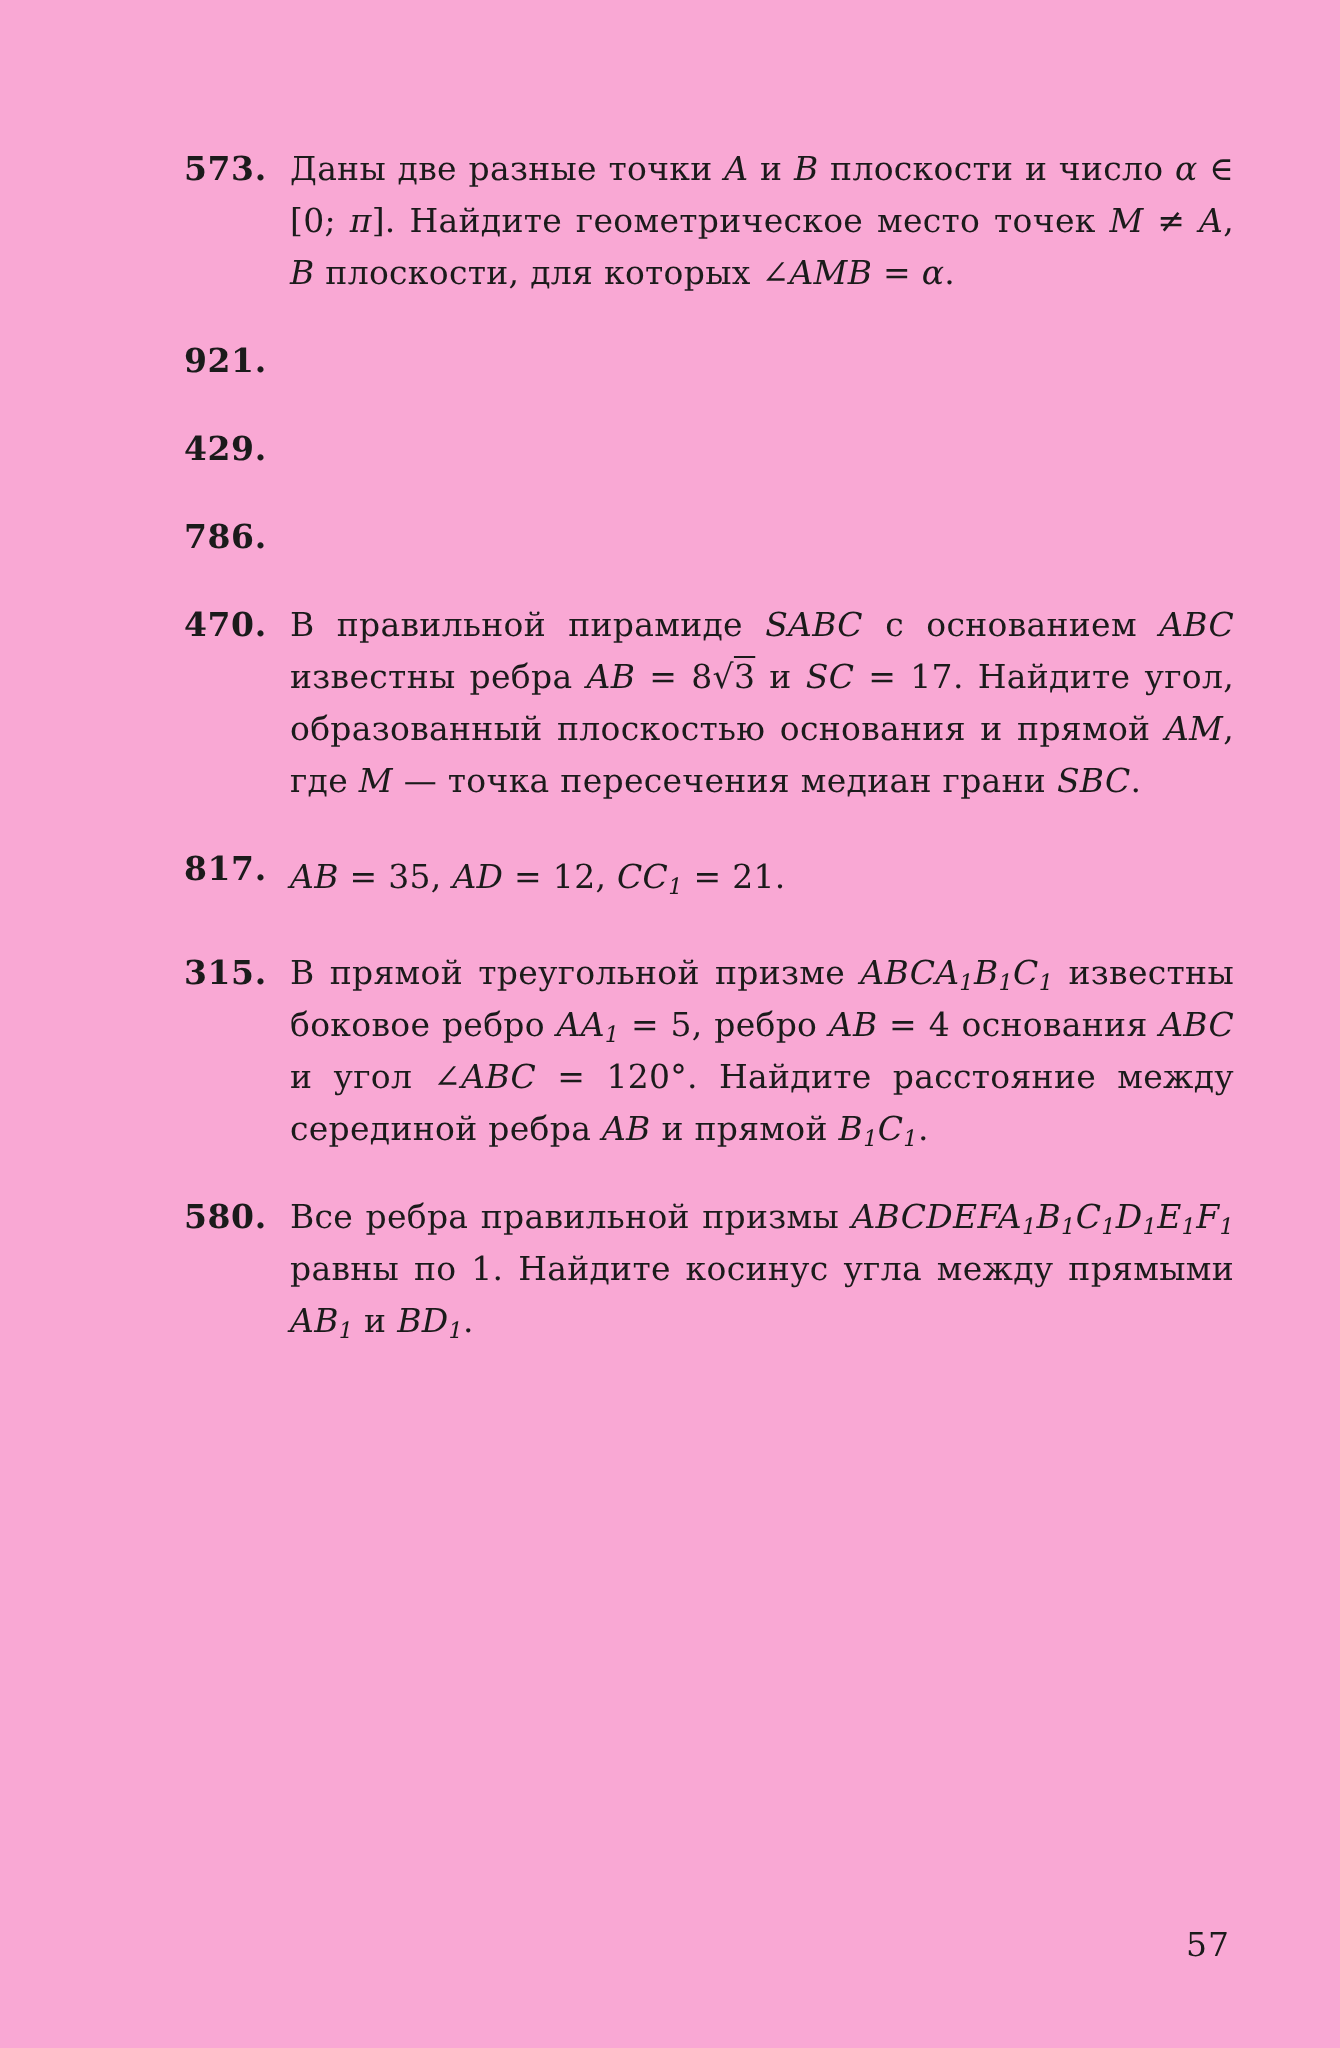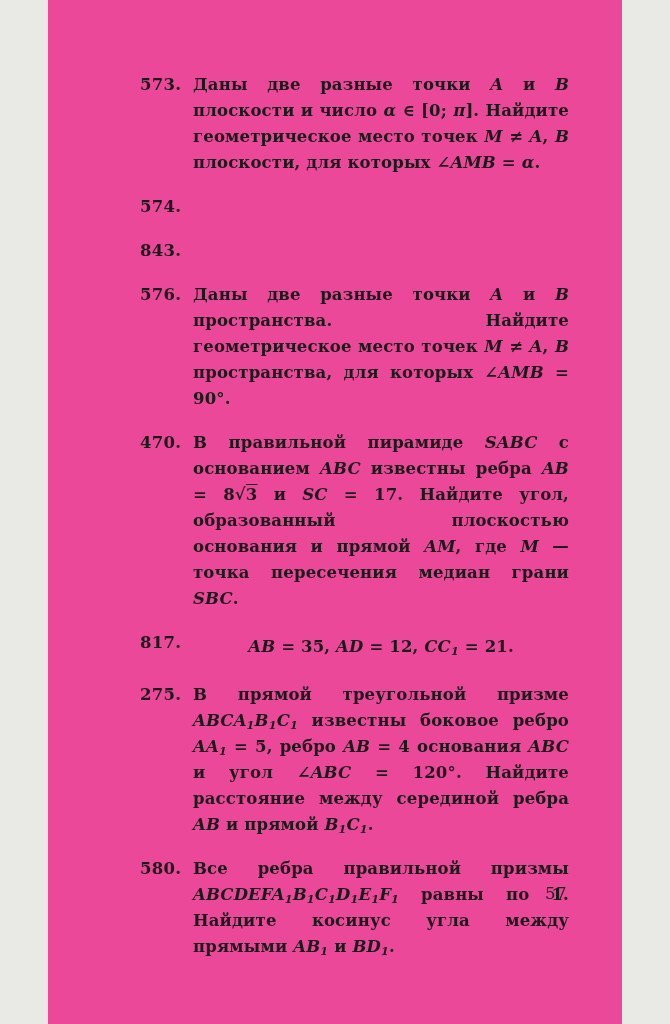--- a/index.html
+++ b/index.html
@@ -2,24 +2,24 @@
 <html><head>
 <meta charset="utf-8">
 <style>
   html, body {
     margin: 0;
     padding: 0;
     background: #e9e9e6;
   }
   .page {
     position: relative;
-    width: 574px;
+    width: 670px;
     height: 1024px;
     margin: 0 auto;
-    background: #ec4899;
+    background: #f9a8d4;
     box-sizing: border-box;
     font-family: "DejaVu Serif", "Liberation Serif", serif;
     color: #1b1b1b;
     overflow: hidden;
   }
   .content {
     position: absolute;
     top: 72px;
     left: 92px;
     right: 53px;
@@ -37,43 +37,41 @@
     letter-spacing: 0.3px;
   }
   .prob-body {
     flex: 1 1 auto;
     min-width: 0;
   }
   .prob-body p {
     margin: 0;
     text-align: justify;
     letter-spacing: 0.15px;
-    font-weight: bold;
   }
   .prob-body p.equation {
-    text-align: center;
     margin: 4px 0 4px 0;
   }
   .prob-body p:empty {
     display: none;
   }
   .prob-body i {
     font-family: "DejaVu Serif", "Liberation Serif", serif;
   }
   sub {
     font-size: 0.68em;
     vertical-align: -0.28em;
     line-height: 0;
   }
   .rad {
     text-decoration: overline;
   }
   .page-number {
     position: absolute;
-    top: 884px;
+    top: 963px;
     right: 55px;
     font-size: 16.5px;
     letter-spacing: 0.5px;
     color: #1b1b1b;
   }
 </style>
 </head>
 <body>
 
 <div class="page">
@@ -81,52 +79,48 @@
 
     <div class="problem">
       <div class="prob-num">573.</div>
       <div class="prob-body">
         <p>Даны две разные точки <i>A</i> и <i>B</i> плоскости и число <i>α</i> ∈ [0; <i>π</i>]. Найдите геометрическое место точек <i>M</i> ≠ <i>A</i>, <i>B</i> плоскости, для которых ∠<i>AMB</i> = <i>α</i>.</p>
 
       </div>
     </div>
 
     <div class="problem">
-      <div class="prob-num">574.</div>
+      <div class="prob-num">921.</div>
     </div>
 
     <div class="problem">
-      <div class="prob-num">843.</div>
+      <div class="prob-num">429.</div>
     </div>
 
     <div class="problem">
-      <div class="prob-num">576.</div>
-      <div class="prob-body">
-        <p>Даны две разные точки <i>A</i> и <i>B</i> пространства. Найдите геометрическое место точек <i>M</i> ≠ <i>A</i>, <i>B</i> пространства, для которых ∠<i>AMB</i> = 90°.</p>
-
-      </div>
+      <div class="prob-num">786.</div>
     </div>
 
     <div class="problem">
       <div class="prob-num">470.</div>
       <div class="prob-body">
         <p>В правильной пирамиде <i>SABC</i> с основанием <i>ABC</i> известны ребра <i>AB</i> = 8√<span class="rad">3</span> и <i>SC</i> = 17. Найдите угол, образованный плоскостью основания и прямой <i>AM</i>, где <i>M</i> — точка пересечения медиан грани <i>SBC</i>.</p>
 
       </div>
     </div>
 
     <div class="problem">
       <div class="prob-num">817.</div>
       <div class="prob-body">
         <p class="equation"><i>AB</i> = 35, <i>AD</i> = 12, <i>CC<sub>1</sub></i> = 21.</p>
       </div>
     </div>
 
     <div class="problem">
-      <div class="prob-num">275.</div>
+      <div class="prob-num">315.</div>
       <div class="prob-body">
         <p>В прямой треугольной призме <i>ABCA<sub>1</sub>B<sub>1</sub>C<sub>1</sub></i> известны боковое ребро <i>AA<sub>1</sub></i> = 5, ребро <i>AB</i> = 4 основания <i>ABC</i> и угол ∠<i>ABC</i> = 120°. Найдите расстояние между серединой ребра <i>AB</i> и прямой <i>B<sub>1</sub>C<sub>1</sub></i>.</p>
 
       </div>
     </div>
 
     <div class="problem">
       <div class="prob-num">580.</div>
       <div class="prob-body">
         <p>Все ребра правильной призмы <i>ABCDEFA<sub>1</sub>B<sub>1</sub>C<sub>1</sub>D<sub>1</sub>E<sub>1</sub>F<sub>1</sub></i> равны по 1. Найдите косинус угла между прямыми <i>AB<sub>1</sub></i> и <i>BD<sub>1</sub></i>.</p>

